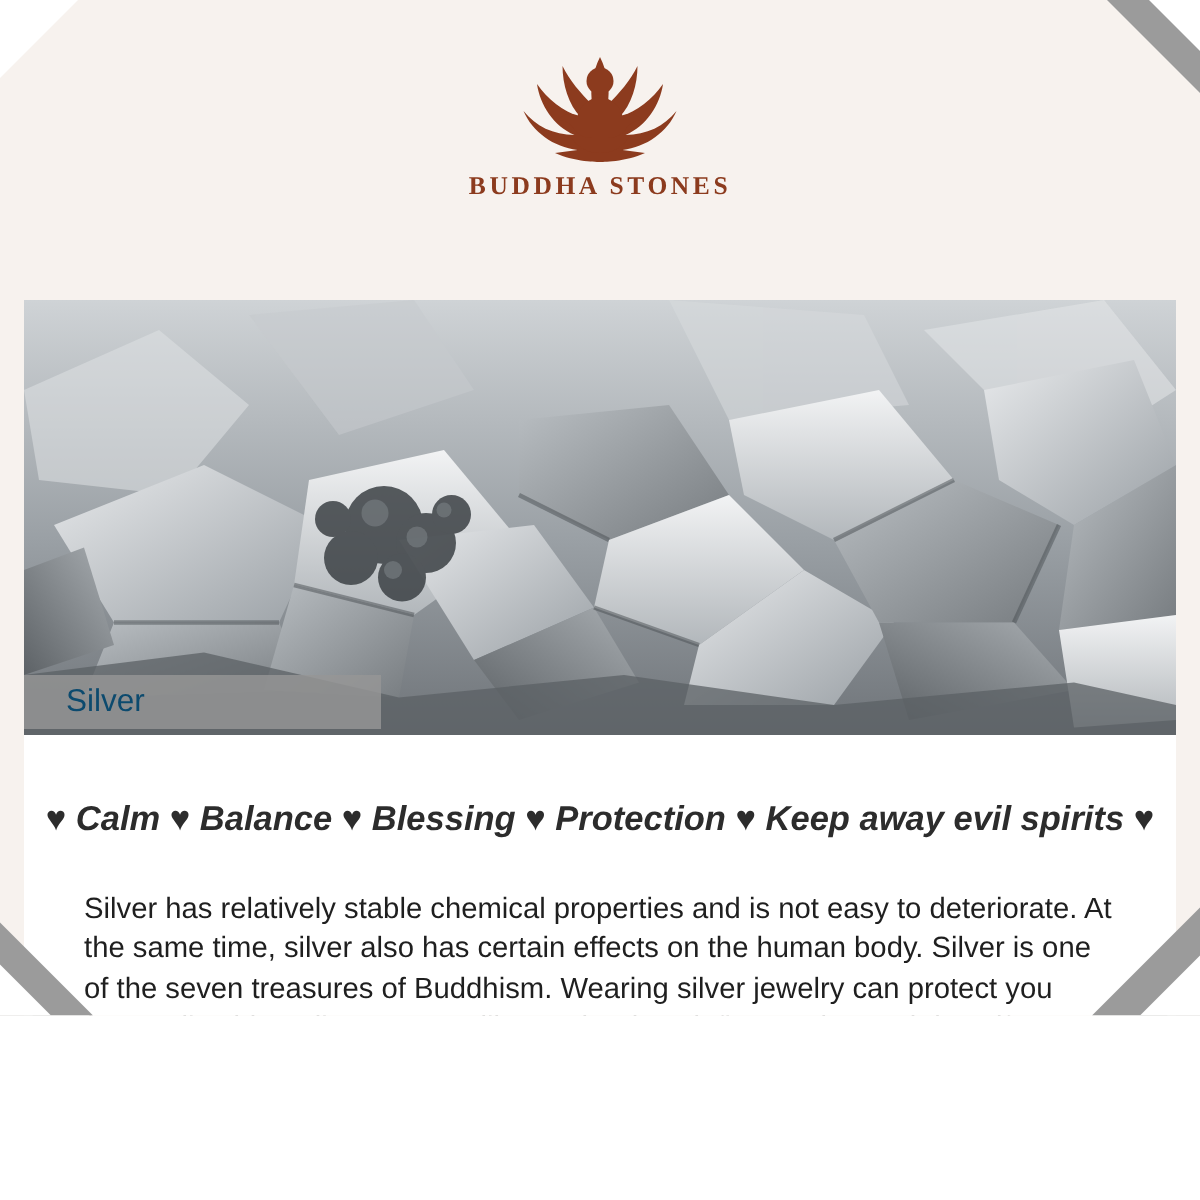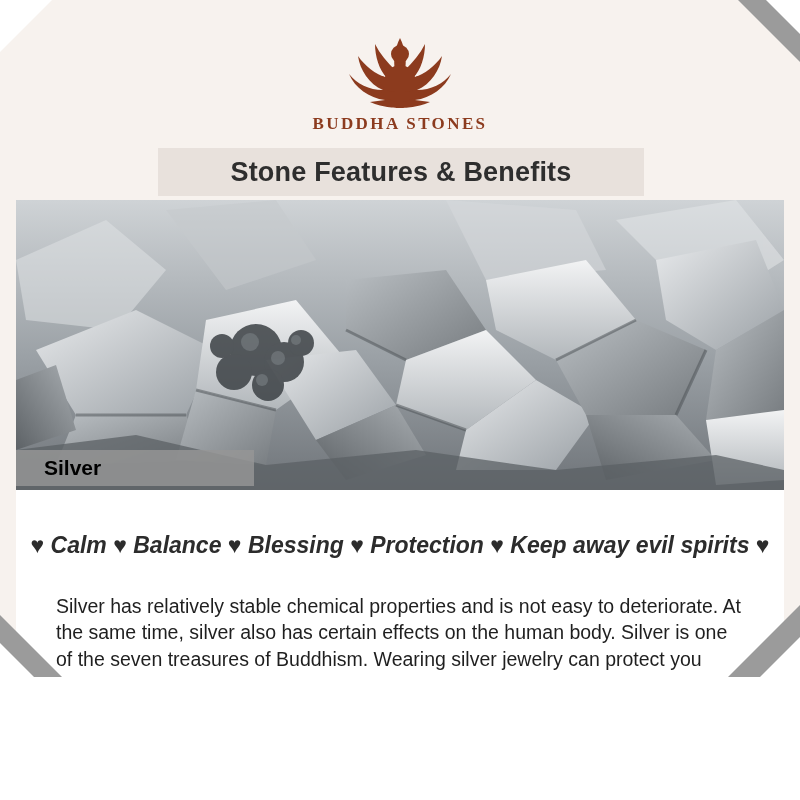--- a/index.html
+++ b/index.html
@@ -167,23 +167,23 @@
     height: 36px;
     min-width: 170px;
     background: rgba(150,150,150,0.82);
     display: flex;
     align-items: center;
     padding-left: 28px;
     padding-right: 40px;
     z-index: 15;
   }
   .caption-text {
-    color: #000000;
+    color: #0c4a6e;
     font-size: 21px;
-    font-weight: bold;
+    font-weight: normal;
     font-family: "Liberation Sans", sans-serif;
   }
 
   
   .content {
     position: absolute;
     top: 490px;
     left: 16px;
     width: 768px;
     height: 270px;
@@ -235,23 +235,20 @@
 
           <path d="M75 47 C68 47 62 52 60 59 C56 57 50 58 47 62 C51 62 55 64 57 67 C59 71 64 74 70 74 L80 74 C86 74 91 71 93 67 C95 64 99 62 103 62 C100 58 94 57 90 59 C88 52 82 47 75 47 Z"></path>
 
           <path d="M56 74 C62 82 68 84 75 84 C82 84 88 82 94 74 Z"></path>
         </g>
       </svg>
     </span>
     <div class="brand-name">BUDDHA STONES</div>
   </div>
 
-  <div class="title-banner">
-    <span class="title-text">Stone Features &amp; Benefits</span>
-  </div>
 
   <div class="hero">
     <svg viewBox="0 0 768 290" width="768" height="290" aria-hidden="true">
       <defs>
         <linearGradient id="bg" x1="0" y1="0" x2="0" y2="1">
           <stop offset="0%" stop-color="#cfd3d6"></stop>
           <stop offset="55%" stop-color="#9aa0a5"></stop>
           <stop offset="100%" stop-color="#6f7479"></stop>
         </linearGradient>
         <linearGradient id="r1" x1="0" y1="0" x2="1" y2="1">

